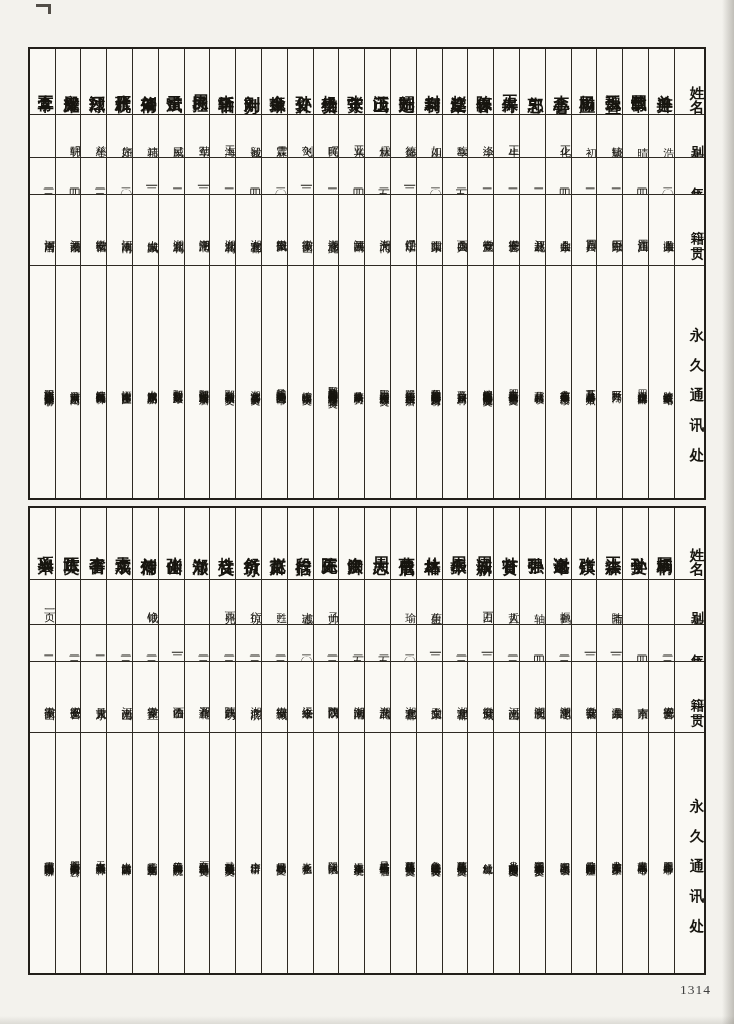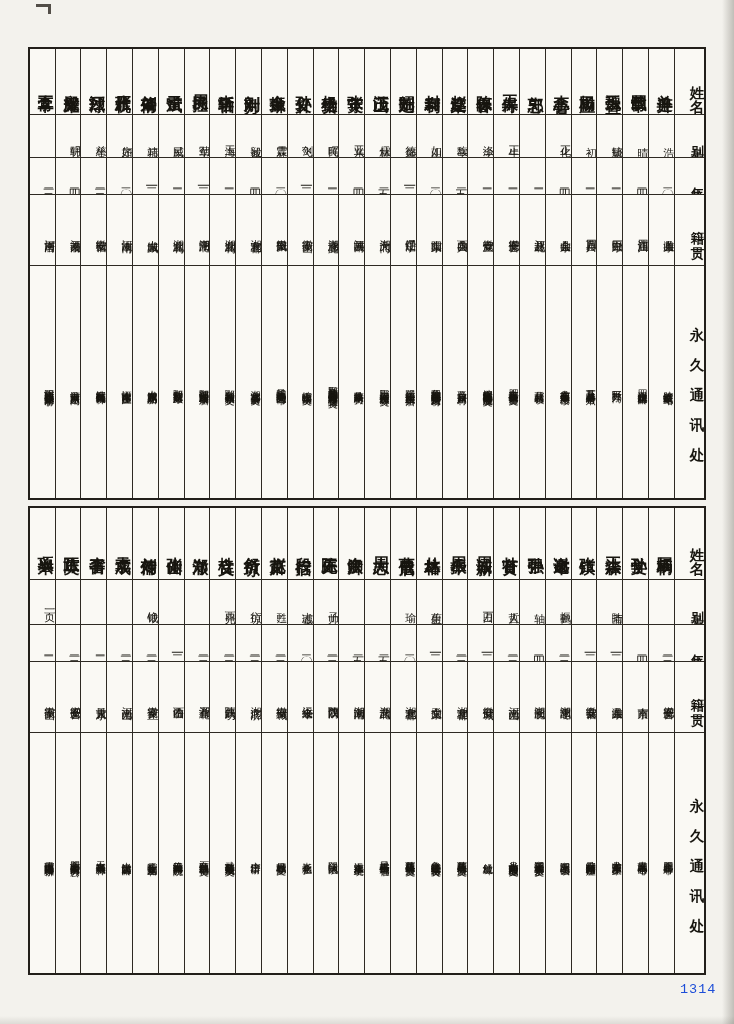--- a/index.html
+++ b/index.html
@@ -53,22 +53,22 @@
   #table2 .cell.byname{height:45px;}
   
   .col.header .cell{font-weight:bold;}
   .col.header .cell.name{font-size:14.5px;letter-spacing:12px;padding-top:10px;}
   .col.header .cell.byname{font-size:13px;letter-spacing:4px;padding-top:5px;}
   .col.header .cell.age{font-size:13px;letter-spacing:2px;}
   .col.header .cell.origin{font-size:13.5px;letter-spacing:16px;padding-top:12px;}
   .col.header .cell.address{font-size:14.5px;letter-spacing:30px;padding-top:16px;line-height:1;}
   .page-number{
     position:absolute;left:680px;top:982px;
-    font-size:13.5px;letter-spacing:1px;color:#1d4ed8;
-    font-family:Liberation Mono, monospace;
+    font-size:13.5px;letter-spacing:1px;color:#404040;
+    font-family:Liberation Serif, serif;
   }
 </style>
 </head>
 <body>
 
 <div class="scan-mark"></div>
 <div class="scan-edge-right"></div>
 <div class="scan-edge-bottom"></div>
 
 <div id="table1" class="dir-table">

